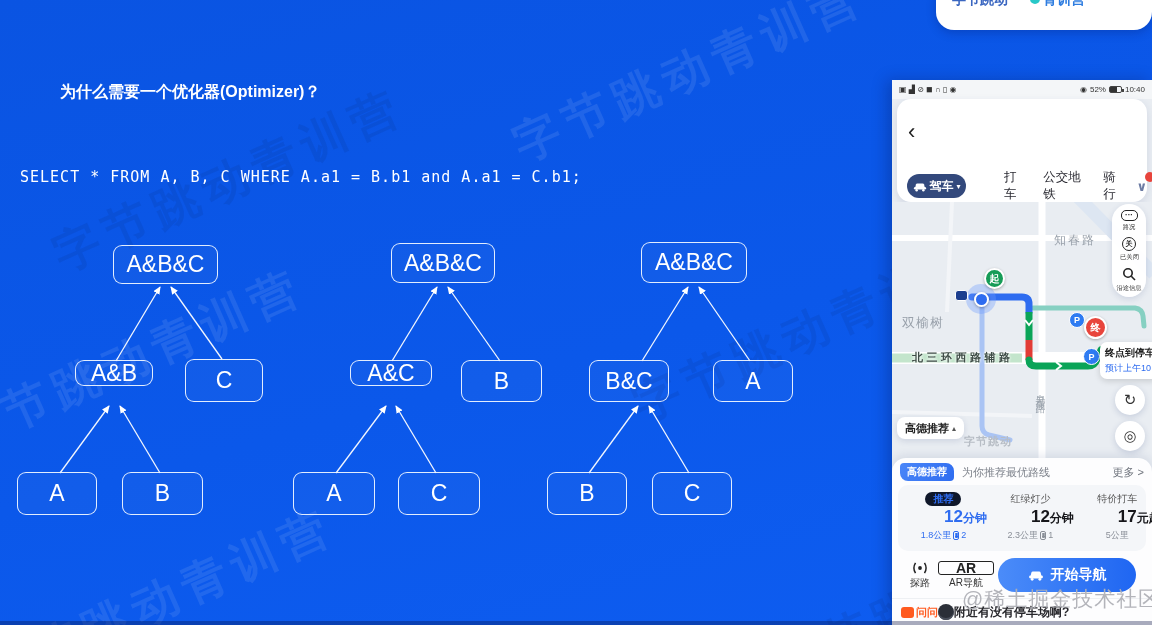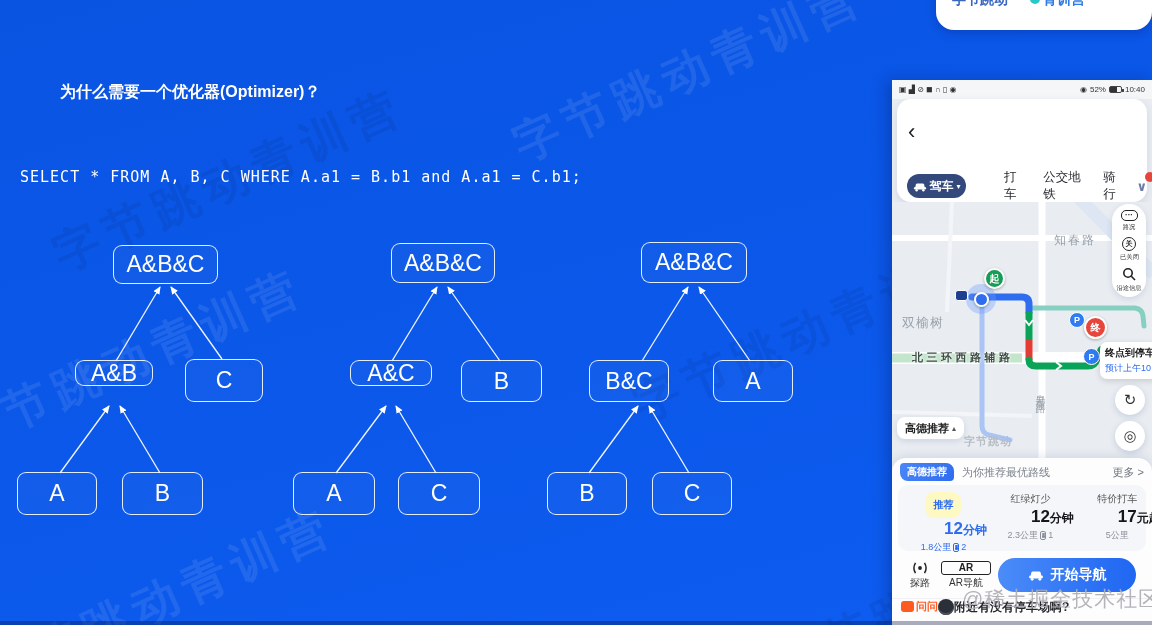--- a/index.html
+++ b/index.html
@@ -112,44 +112,44 @@
            border-radius:14px 14px 0 0; box-shadow:0 -3px 8px rgba(40,60,120,.10); }
   .sheet-head { position:absolute; left:0; top:5px; width:100%; display:flex; align-items:center; padding:0 8px; }
   .hd-badge { background:linear-gradient(120deg,#4a86f8,#2e6cf0); color:#fff; font-size:10px;
               font-weight:bold; padding:2px 7px; border-radius:4px 8px 4px 8px; }
   .hd-sub { margin-left:8px; font-size:11px; color:#7a7f88; }
   .hd-more { margin-left:auto; font-size:11px; color:#6e737c; }
   .opts { position:absolute; left:6px; top:27px; width:248px; height:66px; background:#f4f6f9;
           border-radius:10px; display:flex; padding:7px 2px; }
   .opt { flex:1; display:flex; flex-direction:column; align-items:center; gap:2px; }
   .opt .tag { font-size:10px; color:#555; }
-  .opt.hl .tag { background:#fef9c3; color:#2e6cf0; font-weight:bold; padding:6px 8px; border-radius:9px; }
+  .opt.hl .tag { background:#0f172a; color:#2e6cf0; font-weight:bold; padding:0 8px; border-radius:9px; }
   .opt .val { font-weight:bold; color:#16161a; line-height:1.1; white-space:nowrap;margin-left:44px; }
   .opt .val .n { font-size:17px; } .opt .val .u { font-size:12px; }
   .opt.hl .val { color:#2e6cf0; }
   .opt .sub { font-size:9px; color:#8a8f98; white-space:nowrap; display:flex; align-items:center; gap:1px; }
   .opt.hl .sub { color:#2e6cf0; }
   .tl { display:inline-block; width:6px; height:9px; border:1px solid currentColor; border-radius:2px;
         position:relative; margin:0 1px; }
   .tl::before { content:""; position:absolute; left:1.2px; top:1.2px; width:2.2px; height:2.2px;
                 border-radius:50%; background:currentColor; }
   .tl::after  { content:""; position:absolute; left:1.2px; bottom:1.2px; width:2.2px; height:2.2px;
                 border-radius:50%; background:currentColor; }
   .actions { position:absolute; left:0; top:97px; width:100%; height:40px; display:flex; align-items:center; }
   .act { display:flex; flex-direction:column; align-items:center; gap:1px; width:44px; }
   .act .lab { font-size:10px; color:#333; }
   .act.a1 { margin-left:6px; } .act.a2 { margin-left:2px; }
-  .ar-ic { font-size:10px; font-weight:bold; color:#222; border:1.2px solid #222; border-radius:3px;
+  .ar-ic { font-size:14px; font-weight:bold; color:#222; border:1.2px solid #222; border-radius:3px;
            padding:0 17px; line-height:12px; }
   .nav-btn { margin-left:10px; width:138px; height:34px; border-radius:20px; border:none;
              background:linear-gradient(90deg,#4b8cf9,#1f66f2); color:#fff; font-size:14px;
              font-weight:bold; display:flex; align-items:center; justify-content:center; gap:7px;
              font-family:inherit; }
   .askrow { position:absolute; left:0; top:140px; width:100%; height:27px; border-top:1px solid #eef0f3;
-            display:flex; align-items:flex-start; gap:0; padding:0 9px; }
+            display:flex; align-items:center; gap:0; padding:0 9px; }
   .ask-badge { display:flex; align-items:center; gap:2px; color:#ff5a1f; font-size:11px; font-weight:bold; }
   .ask-bubble { width:13px; height:11px; background:#ff5a1f; border-radius:3px; position:relative; }
   .ask-bubble::after { content:""; position:absolute; left:2px; bottom:-3px; border:3px solid transparent;
                        border-top-color:#ff5a1f; }
   .avatar { width:16px; height:16px; border-radius:50%; background:#2b2f38;
             box-shadow:inset 0 -2px 0 #4a505c; }
   .ask-q { font-size:12px; color:#26262b; font-weight:600; white-space:nowrap; }
 
   .credit { position:absolute; left:962px; top:585px; font-size:21px; letter-spacing:1px;
             color:rgba(175,176,182,.95); font-weight:500; z-index:60; white-space:nowrap; }

